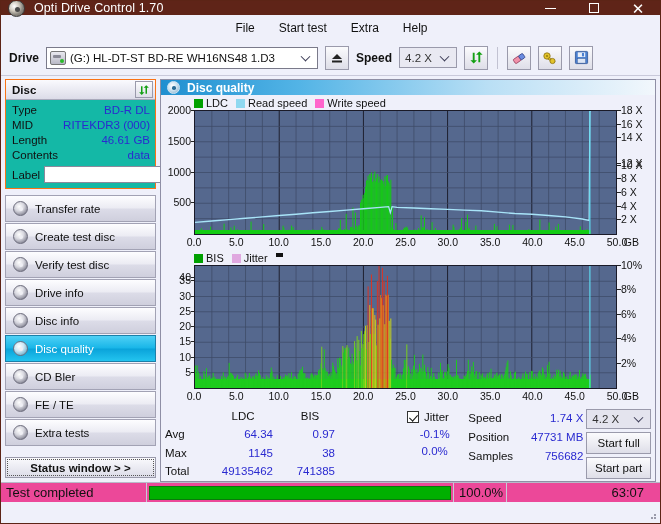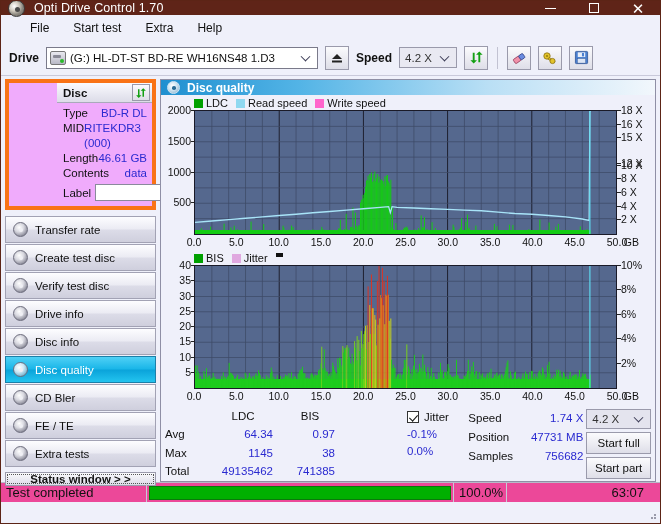--- a/index.html
+++ b/index.html
@@ -63,24 +63,25 @@
   .glyph-min { width: 11px; height: 1px; background: #fff; display:block; }
   .glyph-max { width: 10px; height: 10px; border: 1px solid #fff; display:block; }
   .glyph-close { font-size: 15px; line-height: 1; }
 
   
   .menubar {
     height: 25px;
     background: #eff0fa;
     display: flex;
     align-items: center;
-    padding-left: 27px;
+    padding-left: 2px;
     gap: 20px;
     font-size: 12px;
     color: #111;
+    justify-content: center;
   }
   .menu-item { cursor: default; padding: 2px 2px; }
 
   
   .drivebar {
     height: 36px;
     background: #eff0fa;
     display: flex;
     align-items: center;
     padding: 0 8px;
@@ -147,23 +148,22 @@
   
   .body-row { display: flex; height: 406px; }
 
   
   .leftcol {
     width: 158px;
     padding: 3px 3px 0 4px;
     display: flex; flex-direction: column;
   }
   .disc-panel {
-    border: 4px solid #f97316;
-    background: #f0abfc;
-    padding-left: 48px;
+    border: 1px solid #f97316;
+    background: #14b8a6;
   }
   .disc-head {
     height: 20px;
     background: linear-gradient(#fafafe, #dcdce8);
     border-bottom: 1px solid #a9a9bb;
     display: flex; align-items: center;
     padding: 0 2px 0 6px;
     font-size: 11.5px; font-weight: bold; color: #111;
   }
   .disc-head .tool-btn { width: 18px; height: 17px; margin-left: auto; }
@@ -348,21 +348,21 @@
     position: relative;
   }
   .chk::after {
     content: "";
     position: absolute; left: 3px; top: 1px;
     width: 4px; height: 7px;
     border-right: 1.6px solid #111;
     border-bottom: 1.6px solid #111;
     transform: rotate(42deg);
   }
-  .jit-v { color: #2a2ad0; text-align: left; padding-right: 4px; }
+  .jit-v { color: #2a2ad0; text-align: center; padding-right: 4px; }
 
   .spd-col {
     margin-left: 2px;
     display: grid;
     grid-template-columns: 56px 62px;
     grid-template-rows: 19px 19px 19px;
     align-items: center;
   }
   .spd-k { color: #111; }
   .spd-v { color: #2a2ad0; text-align: right; padding-right: 3px; }
@@ -1123,21 +1123,21 @@
                 <line x1="469" y1="0" x2="469" y2="123" stroke="#5fe0f5" stroke-width="1.3"></line>
               </svg>
           </div>
           <div class="yaxis-r" id="ldc-yr">
               <div class="ytick-r" style="top: 109.333px;">2 X</div>
               <div class="ytick-r" style="top: 95.6667px;">4 X</div>
               <div class="ytick-r" style="top: 82px;">6 X</div>
               <div class="ytick-r" style="top: 68.3333px;">8 X</div>
               <div class="ytick-r" style="top: 54.6667px;">10 X</div>
               <div class="ytick-r" style="top: 53px;">12 X</div>
-              <div class="ytick-r" style="top: 27.3333px;">15 X</div>
+              <div class="ytick-r" style="top: 27.3333px;">14 X</div>
               <div class="ytick-r" style="top: 13.6667px;">16 X</div>
               <div class="ytick-r" style="top: 0px;">18 X</div>
             </div>
         </div>
         <div class="xaxis" id="ldc-x">
             <div class="xtick" style="left: 0%;">0.0</div>
             <div class="xtick" style="left: 10%;">5.0</div>
             <div class="xtick" style="left: 20%;">10.0</div>
             <div class="xtick" style="left: 30%;">15.0</div>
             <div class="xtick" style="left: 40%;">20.0</div>
@@ -1165,21 +1165,21 @@
         </div>
         <div class="plot-wrap" style="height:124px">
           <div class="yaxis-l" id="bis-yl">
               <div class="ytick" style="top: 106.75px;">5</div>
               <div class="ytick" style="top: 91.5px;">10</div>
               <div class="ytick" style="top: 76.25px;">15</div>
               <div class="ytick" style="top: 61px;">20</div>
               <div class="ytick" style="top: 45.75px;">25</div>
               <div class="ytick" style="top: 30.5px;">30</div>
               <div class="ytick" style="top: 15.25px;">35</div>
-              <div class="ytick" style="top: 0px;">40</div>
+              <div class="ytick" style="top: 12px;">40</div>
             </div>
           <div class="plot">
             <svg viewBox="0 0 500 122" preserveAspectRatio="none" id="bis-svg">
                 <line x1="20" y1="0" x2="20" y2="122" stroke="#3d4a66" stroke-width="0.8"></line>
                 <line x1="40" y1="0" x2="40" y2="122" stroke="#3d4a66" stroke-width="0.8"></line>
                 <line x1="60" y1="0" x2="60" y2="122" stroke="#3d4a66" stroke-width="0.8"></line>
                 <line x1="80" y1="0" x2="80" y2="122" stroke="#3d4a66" stroke-width="0.8"></line>
                 <line x1="100" y1="0" x2="100" y2="122" stroke="#1a1a28" stroke-width="1.1"></line>
                 <line x1="120" y1="0" x2="120" y2="122" stroke="#3d4a66" stroke-width="0.8"></line>
                 <line x1="140" y1="0" x2="140" y2="122" stroke="#3d4a66" stroke-width="0.8"></line>

